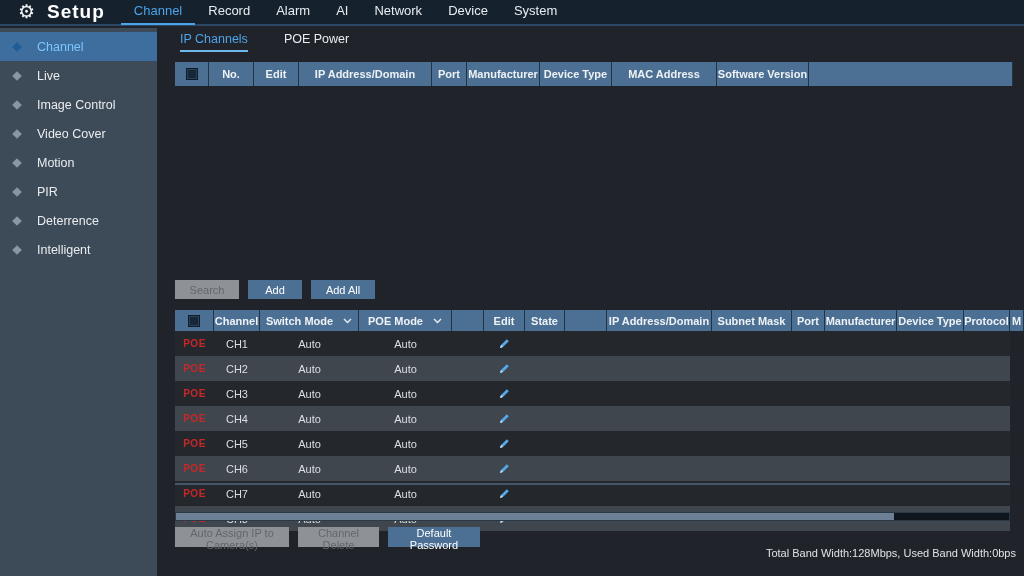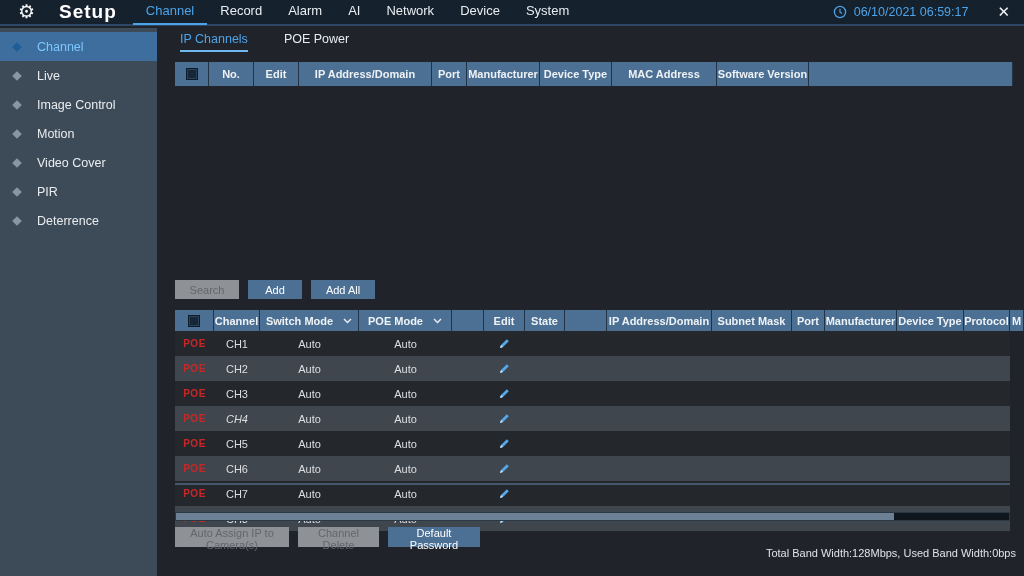--- a/index.html
+++ b/index.html
@@ -5,21 +5,21 @@
   * { margin:0; padding:0; box-sizing:border-box; }
   html,body { width:1024px; height:576px; background:#14181c; }
   body { font-family:"Liberation Sans", sans-serif; }
   .app { position:relative; width:1024px; height:576px; background:#20242a; overflow:hidden; }
 
   
   .topbar { position:absolute; top:0; left:0; width:1024px; height:26px;
     background:#15212d; border-bottom:2px solid #2c4866;
     display:flex; align-items:center; padding:0 10px; }
   .logo { color:#f2f4f6; font-size:19px; line-height:26px; margin-left:8px; }
-  .app-title { color:#ffffff; font-size:19px; font-weight:bold; letter-spacing:1px; margin:0 16px 0 24px; }
+  .app-title { color:#ffffff; font-size:19px; font-weight:bold; letter-spacing:1px; margin:0 16px 0 12px; }
   .menu { display:flex; height:26px; }
   .menu-item { color:#e8edf2; font-size:13px; line-height:24px; height:26px; padding:0 13px;
     cursor:pointer; border-bottom:2px solid transparent; }
   .menu-item.active { color:#4da3e8; border-bottom:2px solid #4da3e8; }
   .top-right { margin-left:auto; display:flex; align-items:center; gap:7px; }
   .datetime { color:#4da3e8; font-size:12.5px; }
   .close-btn { color:#f2f4f6; font-size:15px; margin-left:22px; margin-right:4px; cursor:pointer; }
 
   
   .sidebar { position:absolute; top:28px; left:0; width:157px; height:548px; background:#3d4a57; }
@@ -83,60 +83,54 @@
     <span class="app-title">Setup</span>
     <div class="menu" id="menu">
         <div class="menu-item active">Channel</div>
         <div class="menu-item">Record</div>
         <div class="menu-item">Alarm</div>
         <div class="menu-item">AI</div>
         <div class="menu-item">Network</div>
         <div class="menu-item">Device</div>
         <div class="menu-item">System</div>
       </div>
-    <div class="top-right">
-      <span style="display:inline-flex;">
-        <svg width="14" height="14" viewBox="0 0 14 14">
-            <circle cx="7" cy="7" r="5.6" fill="none" stroke="#4da3e8" stroke-width="1.3"></circle>
-            <path d="M7 3.8v3.4l2.2 1.4" fill="none" stroke="#4da3e8" stroke-width="1.2"></path>
-          </svg>
-      </span>
-      <span class="datetime">06/10/2021 06:59:17</span>
-      <span class="close-btn">✕</span>
-    </div>
   </div>
 
   <div class="sidebar" id="sidebar">
       <div class="side-item selected">
         <span class="side-icon"></span>
         <span class="side-label">Channel</span>
       </div>
       <div class="side-item">
         <span class="side-icon"></span>
         <span class="side-label">Live</span>
       </div>
       <div class="side-item">
         <span class="side-icon"></span>
         <span class="side-label">Image Control</span>
       </div>
       <div class="side-item">
         <span class="side-icon"></span>
+        <span class="side-label">Video Cover</span>
+      </div>
+      <div class="side-item">
+        <span class="side-icon"></span>
         <span class="side-label">Motion</span>
       </div>
       <div class="side-item">
         <span class="side-icon"></span>
-        <span class="side-label">Video Cover</span>
-      </div>
-      <div class="side-item">
-        <span class="side-icon"></span>
         <span class="side-label">PIR</span>
       </div>
       <div class="side-item">
         <span class="side-icon"></span>
         <span class="side-label">Deterrence</span>
+      </div>
+      <div class="side-item">
+        <span class="side-icon"></span>
+        <span class="side-label">Intelligent</span>
       </div>
     </div>
 
   <div class="content">
     <div class="tabs" id="tabs">
         <div class="tab active">IP Channels</div>
         <div class="tab">POE Power</div>
       </div>
 
     <div class="thead" id="t1-header">
@@ -294,21 +288,21 @@
           <div class="tcell" style="width: 42px;"></div>
           <div class="tcell" style="width: 105px;"></div>
           <div class="tcell" style="width: 80px;"></div>
           <div class="tcell" style="width: 33px;"></div>
           <div class="tcell" style="width: 72px;"></div>
           <div class="tcell" style="width: 67px;"></div>
           <div class="tcell" style="width: 46px;"></div>
         </div>
         <div class="trow">
           <div class="tcell poe-tag" style="width: 39px;">POE</div>
-          <div class="tcell" style="width: 46px; font-style: italic;">CH4</div>
+          <div class="tcell" style="width: 46px;">CH4</div>
           <div class="tcell" style="width: 99px;">Auto</div>
           <div class="tcell" style="width: 93px;">Auto</div>
           <div class="tcell" style="width: 32px;"></div>
           <div class="tcell" style="width: 41px;">
             <span class="pencil">
               <svg width="13" height="13" viewBox="0 0 16 16">
                 <path d="M2.5 13.5l1.2-3.6 7.2-7.2 2.4 2.4-7.2 7.2z" fill="#55a8ea"></path>
                 <path d="M2.5 13.5l1.2-3.6 2.4 2.4z" fill="#cfe4f5"></path>
               </svg>
             </span>

